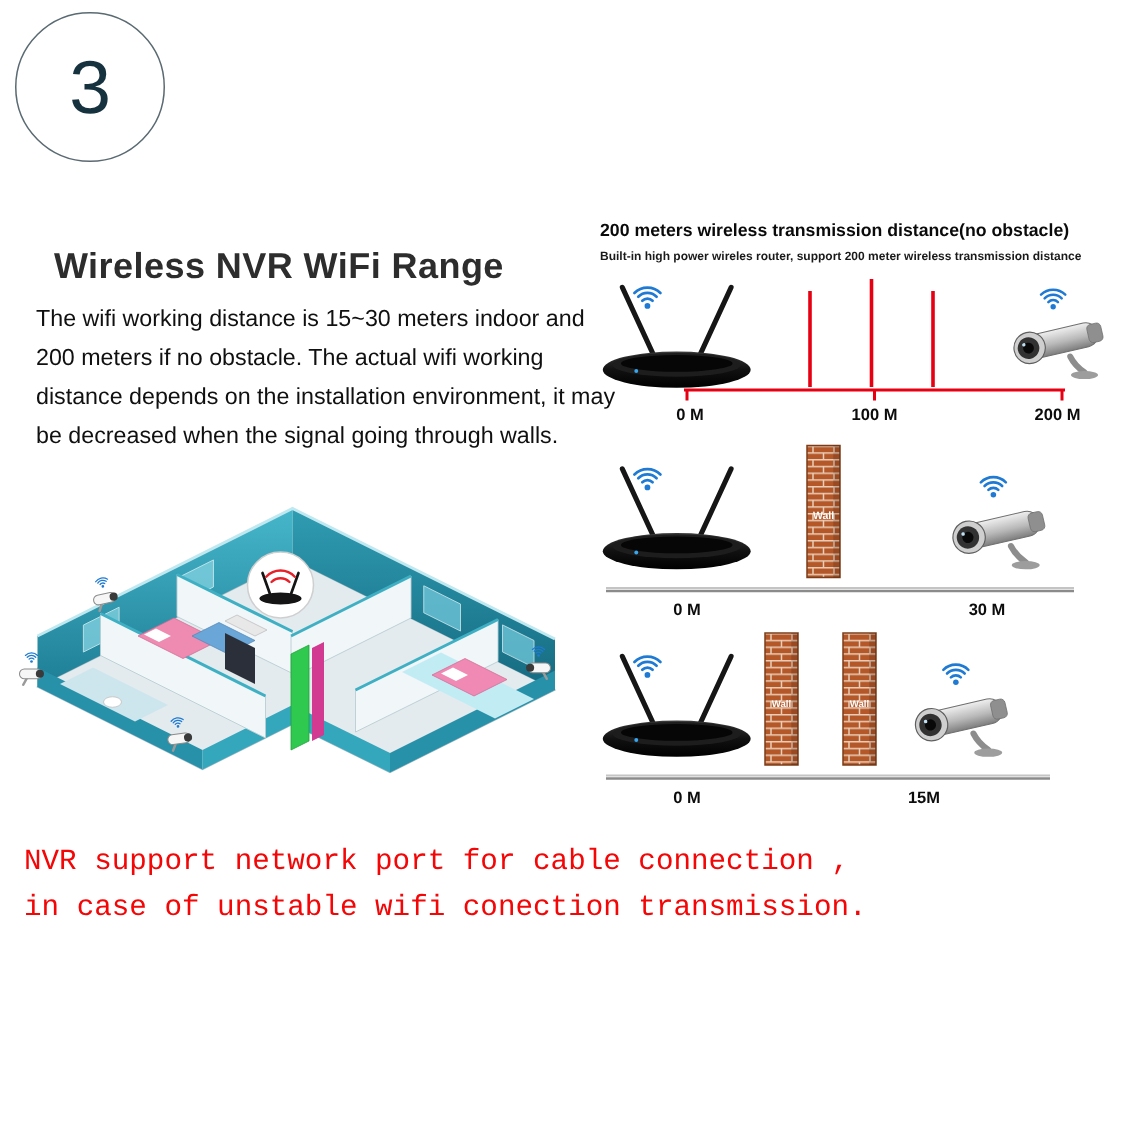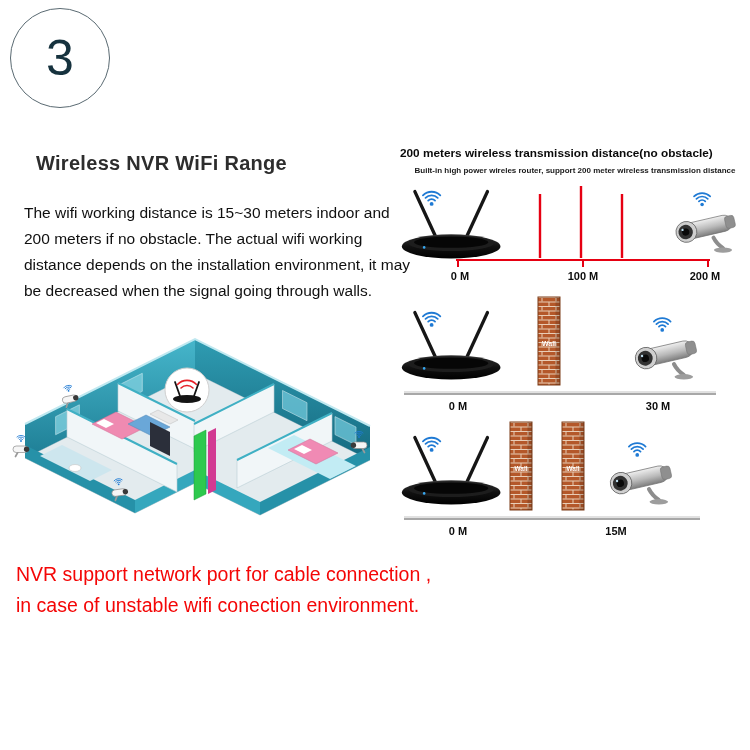--- a/index.html
+++ b/index.html
@@ -1,32 +1,32 @@
 <!DOCTYPE html>
 <html><head>
 <meta charset="utf-8">
 <style>
   html,body{margin:0;padding:0;background:#fff;}
   .page{position:relative;width:750px;height:750px;background:#ffffff;overflow:hidden;
         font-family:"Liberation Sans",sans-serif;}
   .badge{position:absolute;left:10px;top:8px;width:98px;height:98px;border:1.2px solid #5a6a72;
          border-radius:50%;display:flex;align-items:center;justify-content:center;
          font-size:50px;color:#16323e;font-weight:400;}
-  .title{position:absolute;left:36px;top:152px;font-size:20px;font-weight:600;color:#2d2d2d;letter-spacing:.3px;}
+  .title{position:absolute;left:36px;top:164px;font-size:24px;font-weight:600;color:#2d2d2d;letter-spacing:.3px;}
   .body-text{position:absolute;left:10px;top:200px;width:392px;font-size:15.5px;line-height:26px;color:#101010;margin-left:14px;}
   .r-heading{position:absolute;left:400px;top:146px;width:350px;text-align:left;
              font-size:11.8px;font-weight:700;color:#0a0a0a;}
-  .r-subheading{position:absolute;left:400px;top:166px;width:350px;text-align:center;
+  .r-subheading{position:absolute;left:400px;top:166px;width:350px;text-align:left;
                 font-size:8px;font-weight:700;color:#1a1a1a;}
   .diagram{position:absolute;left:400px;width:350px;}
   #d1{top:176px;height:115px;}
   #d2{top:293px;height:125px;}
   #d3{top:418px;height:125px;}
   #house{position:absolute;left:0;top:328px;width:400px;height:250px;}
-  .footer{position:absolute;left:16px;top:559px;font-size:19.5px;line-height:31px;color:#f40606;}
+  .footer{position:absolute;left:16px;top:559px;font-size:19.5px;line-height:31px;color:#f40606;font-family:Liberation Mono, monospace;}
   svg text{font-family:"Liberation Sans",sans-serif;}
   .dist{font-size:11px;font-weight:700;fill:#0c0c0c;}
   .wall-label{font-size:7px;font-weight:700;fill:#ffffff;}
   .wall-label.sm{font-size:6.4px;}
 </style>
 </head>
 <body>
 
 <div class="page">
 
@@ -213,16 +213,16 @@
       <circle r="22" fill="#ffffff" stroke="#cfcfcf" stroke-width="1"></circle>
       <path d="M-7,6 L-12,-8 M7,6 L12,-8" stroke="#141414" stroke-width="1.8" stroke-linecap="round" fill="none"></path>
       <ellipse cx="0" cy="9" rx="14" ry="4" fill="#141414"></ellipse>
       <path d="M-6,-2 A8.5,8.5 0 0 1 6,-2" stroke="#e62129" stroke-width="1.6" fill="none" stroke-linecap="round"></path>
       <path d="M-9.5,-5.5 A13,13 0 0 1 9.5,-5.5" stroke="#e62129" stroke-width="1.6" fill="none" stroke-linecap="round"></path>
     </g>
   </svg>
 
   <div class="footer">
     <div>NVR support network port for cable connection ,</div>
-    <div>in case of unstable wifi conection environment.</div>
+    <div>in case of unstable wifi conection transmission.</div>
   </div>
 
 </div>
 
 </body></html>

